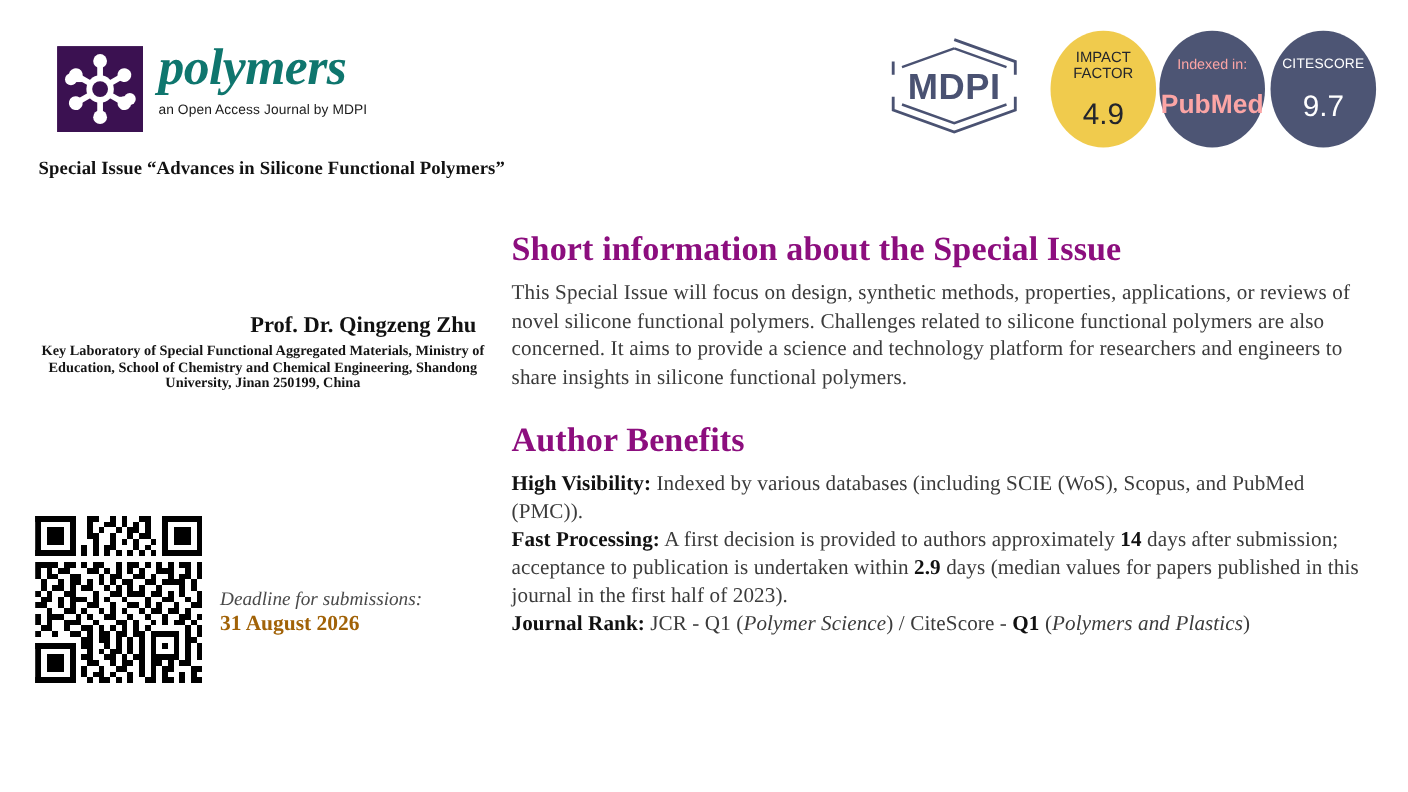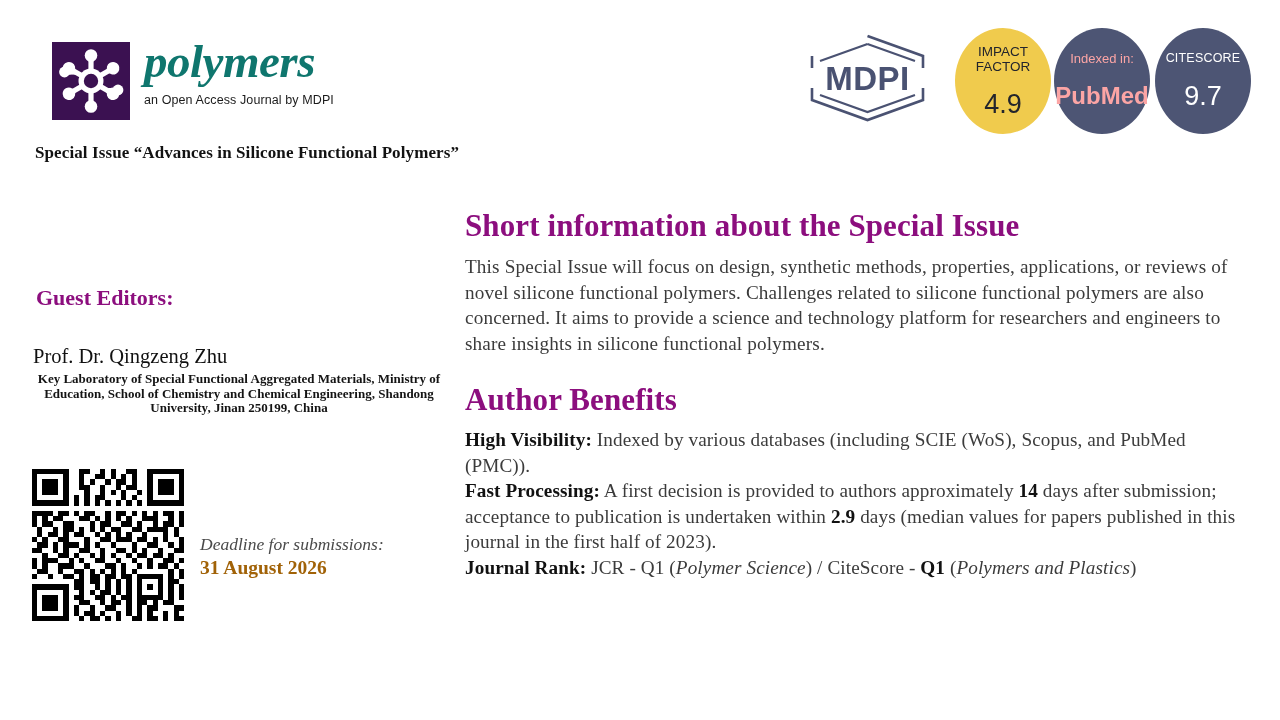--- a/index.html
+++ b/index.html
@@ -144,23 +144,23 @@
     width: 420px;
   }
   .guest-editors-heading {
     font-family: "Liberation Serif", serif;
     font-weight: bold;
     font-size: 22px;
     color: #8C0E7E;
     margin: 0 0 34px 3px;
   }
   .editor-name {
-    text-align: left;
-    font-family: "Liberation Serif", serif;
-    font-weight: normal;
+    text-align: right;
+    font-family: "Liberation Serif", serif;
+    font-weight: bold;
     font-size: 20.5px;
     color: #111111;
     margin: 0;
     padding-right: 20px;
   }
   .editor-affil {
     text-align: center;
     font-family: "Liberation Serif", serif;
     font-weight: bold;
     font-size: 13px;
@@ -329,21 +329,20 @@
       <div class="badge-small">CITESCORE</div>
       <div class="badge-big">9.7</div>
     </div>
 
   </div>
 </div>
 
 <div class="si-title">Special Issue “Advances in Silicone Functional Polymers”</div>
 
 <div class="left-col">
-  <div class="guest-editors-heading">Guest Editors:</div>
   <div>
     <div class="editor-name">Prof. Dr. Qingzeng Zhu</div>
     <div class="editor-affil">Key Laboratory of Special Functional Aggregated Materials, Ministry of Education, School of Chemistry and Chemical Engineering, Shandong University, Jinan 250199, China</div>
   </div>
 </div>
 
 <div class="qr-deadline">
   <div class="qr-code">
     <svg width="152" height="158" viewBox="0 0 29 29" shape-rendering="crispEdges" aria-hidden="true">
       <rect width="29" height="29" fill="#ffffff"></rect>

